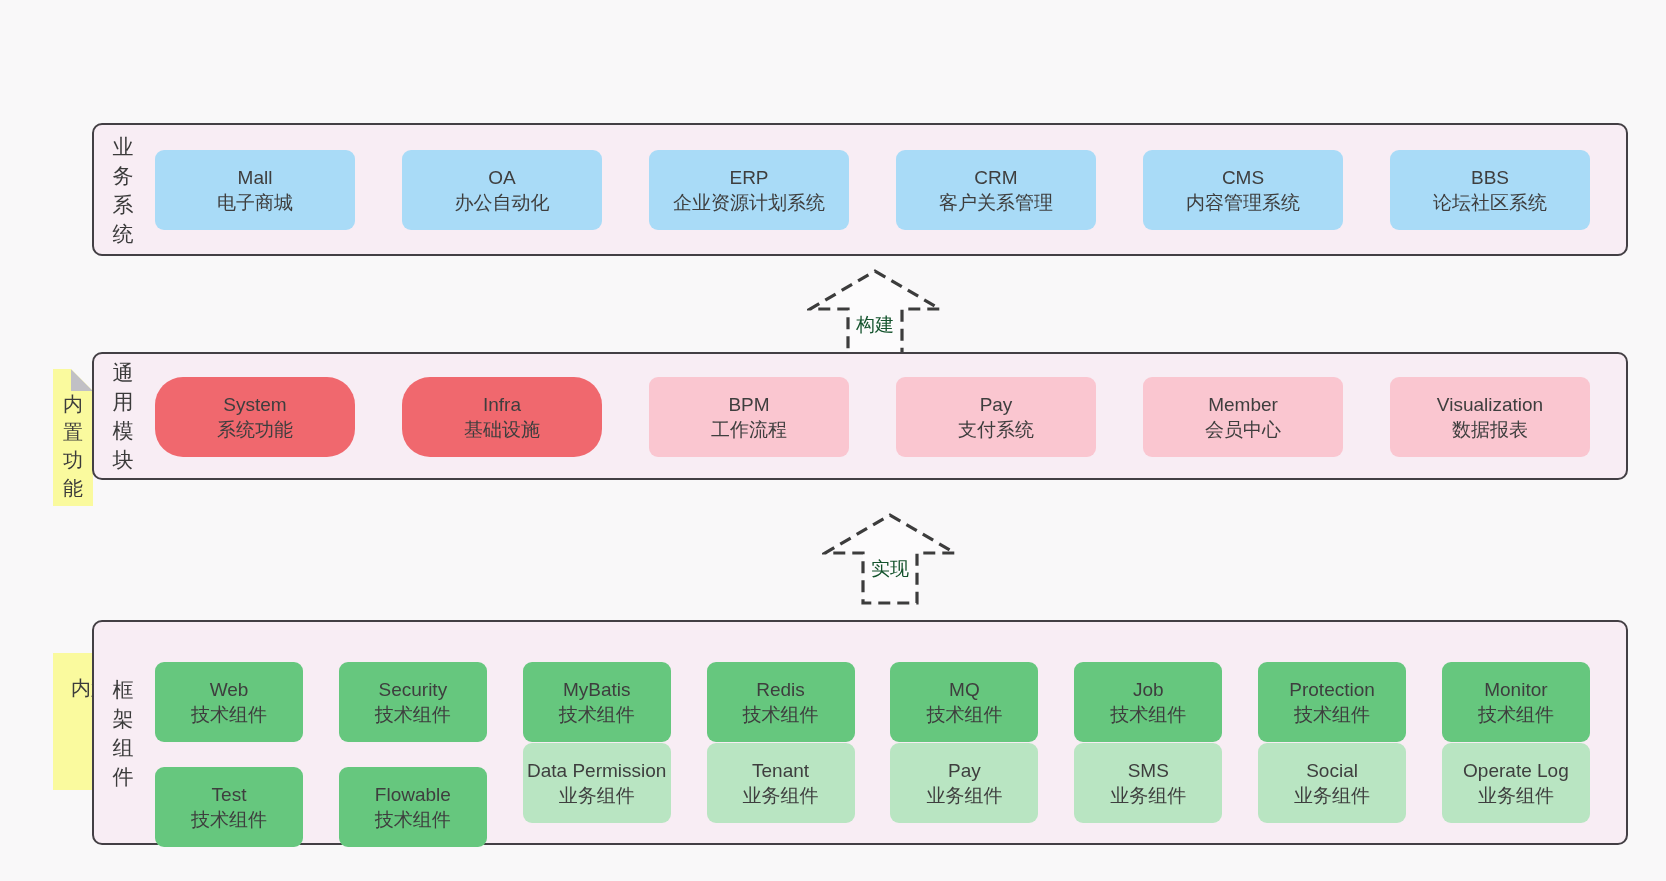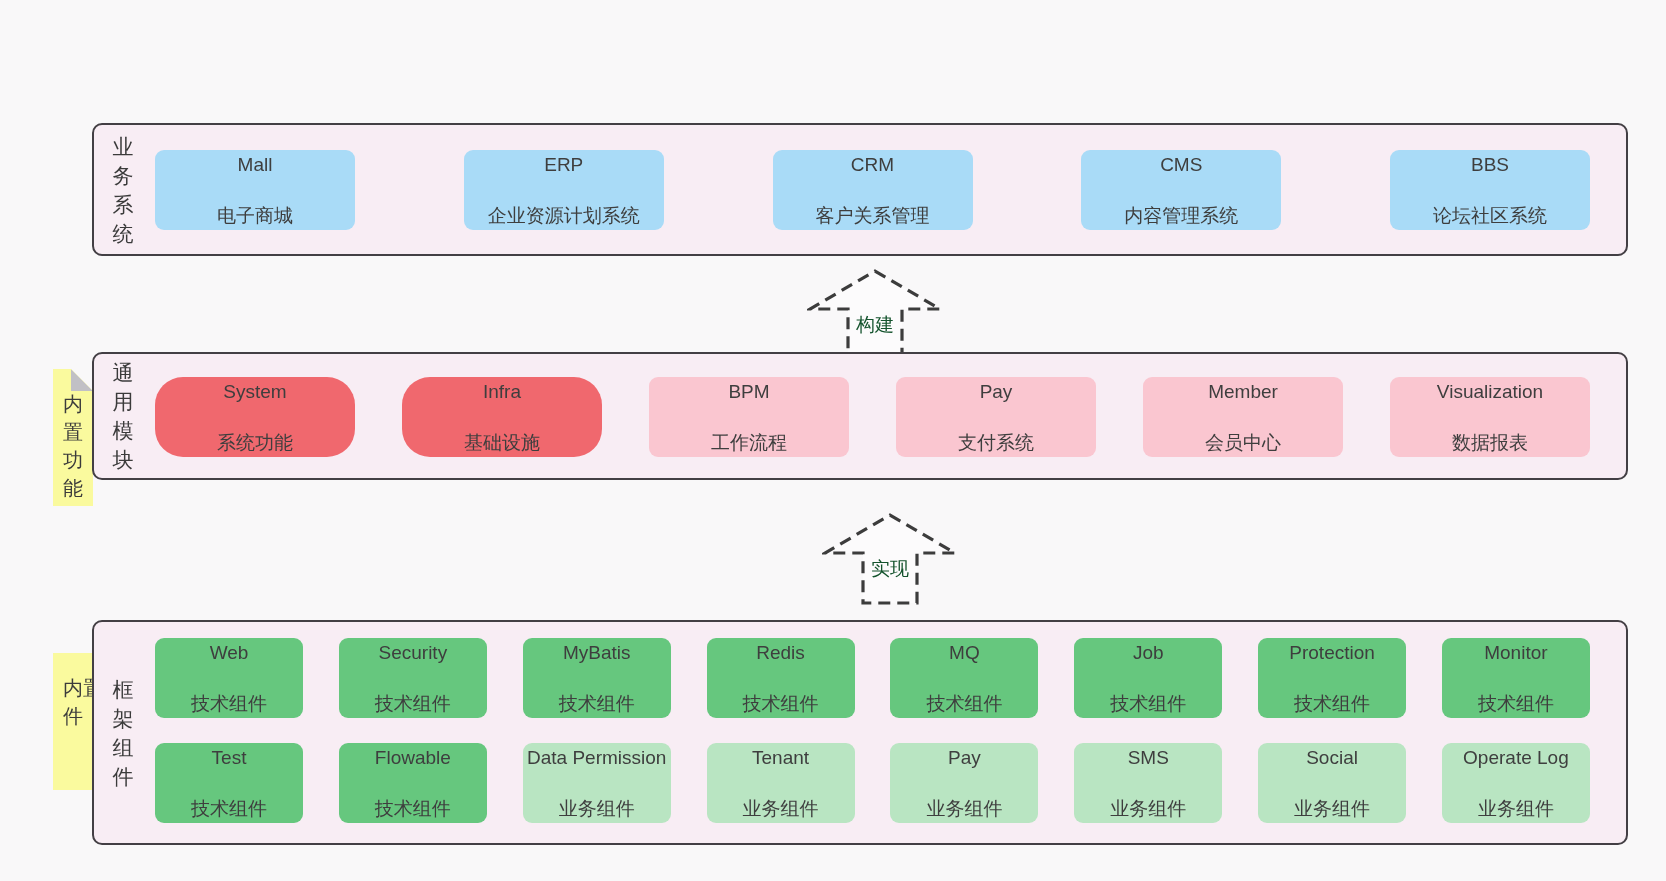--- a/index.html
+++ b/index.html
@@ -26,41 +26,41 @@
     clip-path:polygon(0 0, calc(100% - 22px) 0, 100% 22px, 100% 100%, 0 100%);
   }
   #sticky-modules{top:369px;}
   #sticky-components{top:653px;padding-left:48px;}
   .sticky-fold{
     position:absolute;top:0;right:0;width:22px;height:22px;background:#c1c0c5;
     clip-path:polygon(0 0, 100% 100%, 0 100%);
   }
   .sticky-label{
     position:absolute;left:0;right:0;top:21px;font-size:20px;line-height:28px;
-    color:#3b3b3b;text-align:left;word-break:break-all;
+    color:#3b3b3b;text-align:right;word-break:break-all;
     padding:0 10px;box-sizing:border-box;
   }
   
   .row{position:absolute;left:61px;right:36px;display:flex;justify-content:space-between;}
   #panel-business .row{top:25px;}
   #panel-modules .row{top:23px;}
   .row--comp1{top:16px;}
   .row--comp2{top:121px;}
   .box{
     height:80px;border-radius:9px;display:flex;flex-direction:column;
-    align-items:center;justify-content:space-between;text-align:center;
+    align-items:center;justify-content:center;text-align:center;
     font-size:19px;line-height:25px;color:#3e3e3e;
     padding:2px 4px;box-sizing:border-box;
   }
   .row--six .box{width:200px;}
   .row--eight .box{width:148px;}
   .box--blue{background:#a9dbf7;}
   .box--red{background:#f0686e;border-radius:28px;}
   .box--pink{background:#fac6d0;}
-  .box--green{background:#66c77e;}
+  .box--green{background:#66c77e;margin-top:24px;}
   .box--lightgreen{background:#b9e5c2;}
   
   .arrow{position:absolute;width:136px;height:94px;}
   #arrow-build{left:807px;top:268px;}
   #arrow-implement{left:822px;top:512px;}
   .arrow svg{display:block;width:100%;height:100%;}
   .arrow-label{
     position:absolute;left:50%;top:44px;transform:translateX(-50%);
     background:#fcfbfc;font-size:19px;color:#14532d;padding:0 3px;white-space:nowrap;text-align:center;
   }
@@ -80,20 +80,24 @@
   </div>
 
   <div class="panel" id="panel-business">
     <div class="panel-label">业务系统</div>
     <div class="row row--six">
       <div class="box box--blue">
         <span>Mall</span>
         <span>电子商城</span>
       </div>
       <div class="box box--blue">
+        <span>OA</span>
+        <span>办公自动化</span>
+      </div>
+      <div class="box box--blue">
         <span>ERP</span>
         <span>企业资源计划系统</span>
       </div>
       <div class="box box--blue">
         <span>CRM</span>
         <span>客户关系管理</span>
       </div>
       <div class="box box--blue">
         <span>CMS</span>
         <span>内容管理系统</span>

